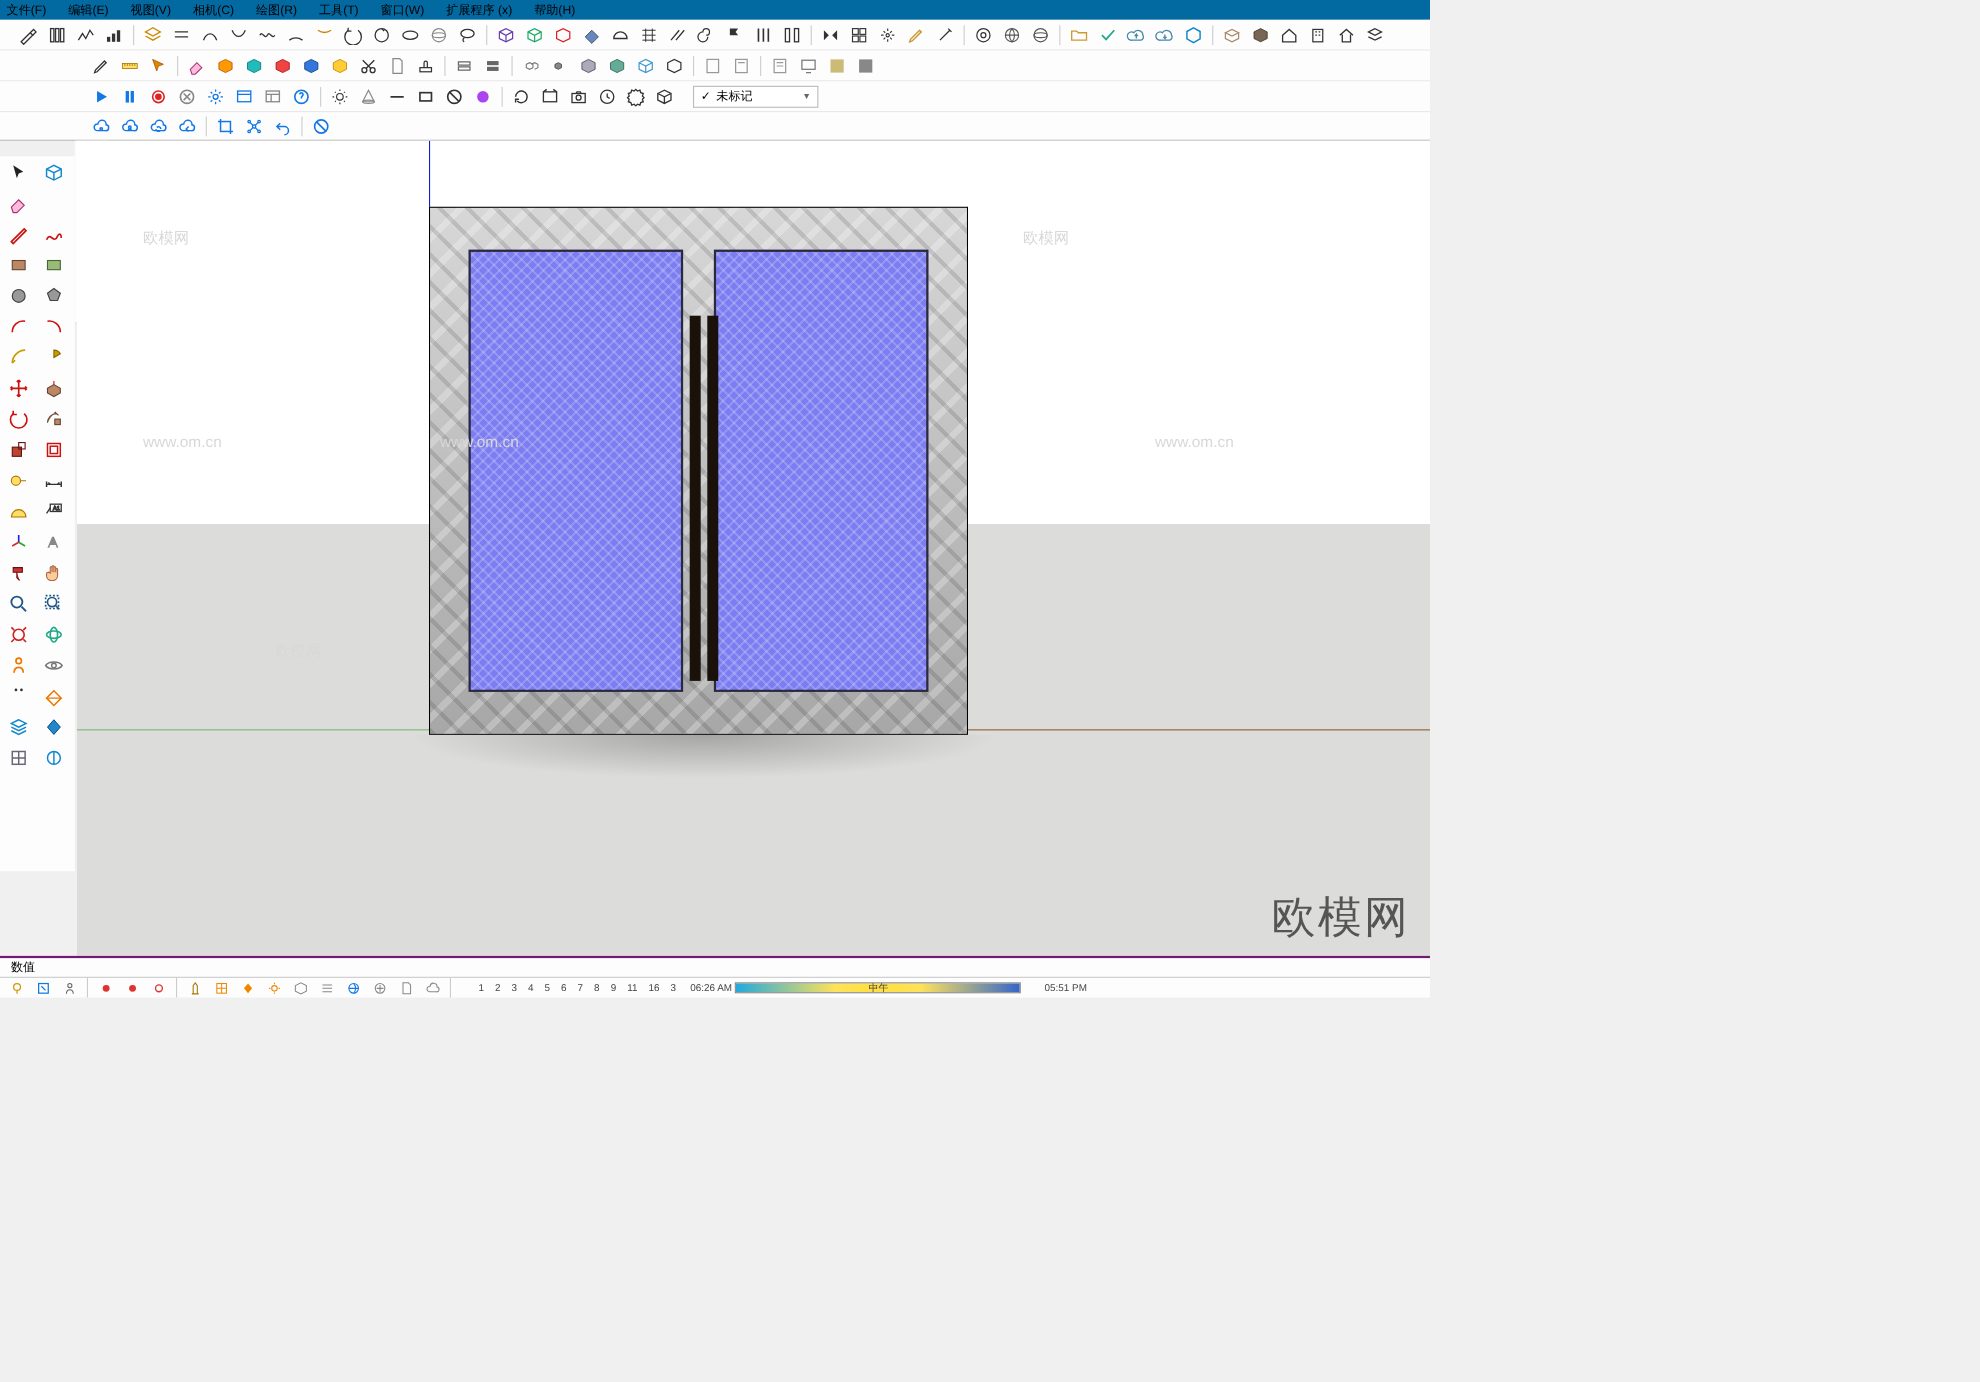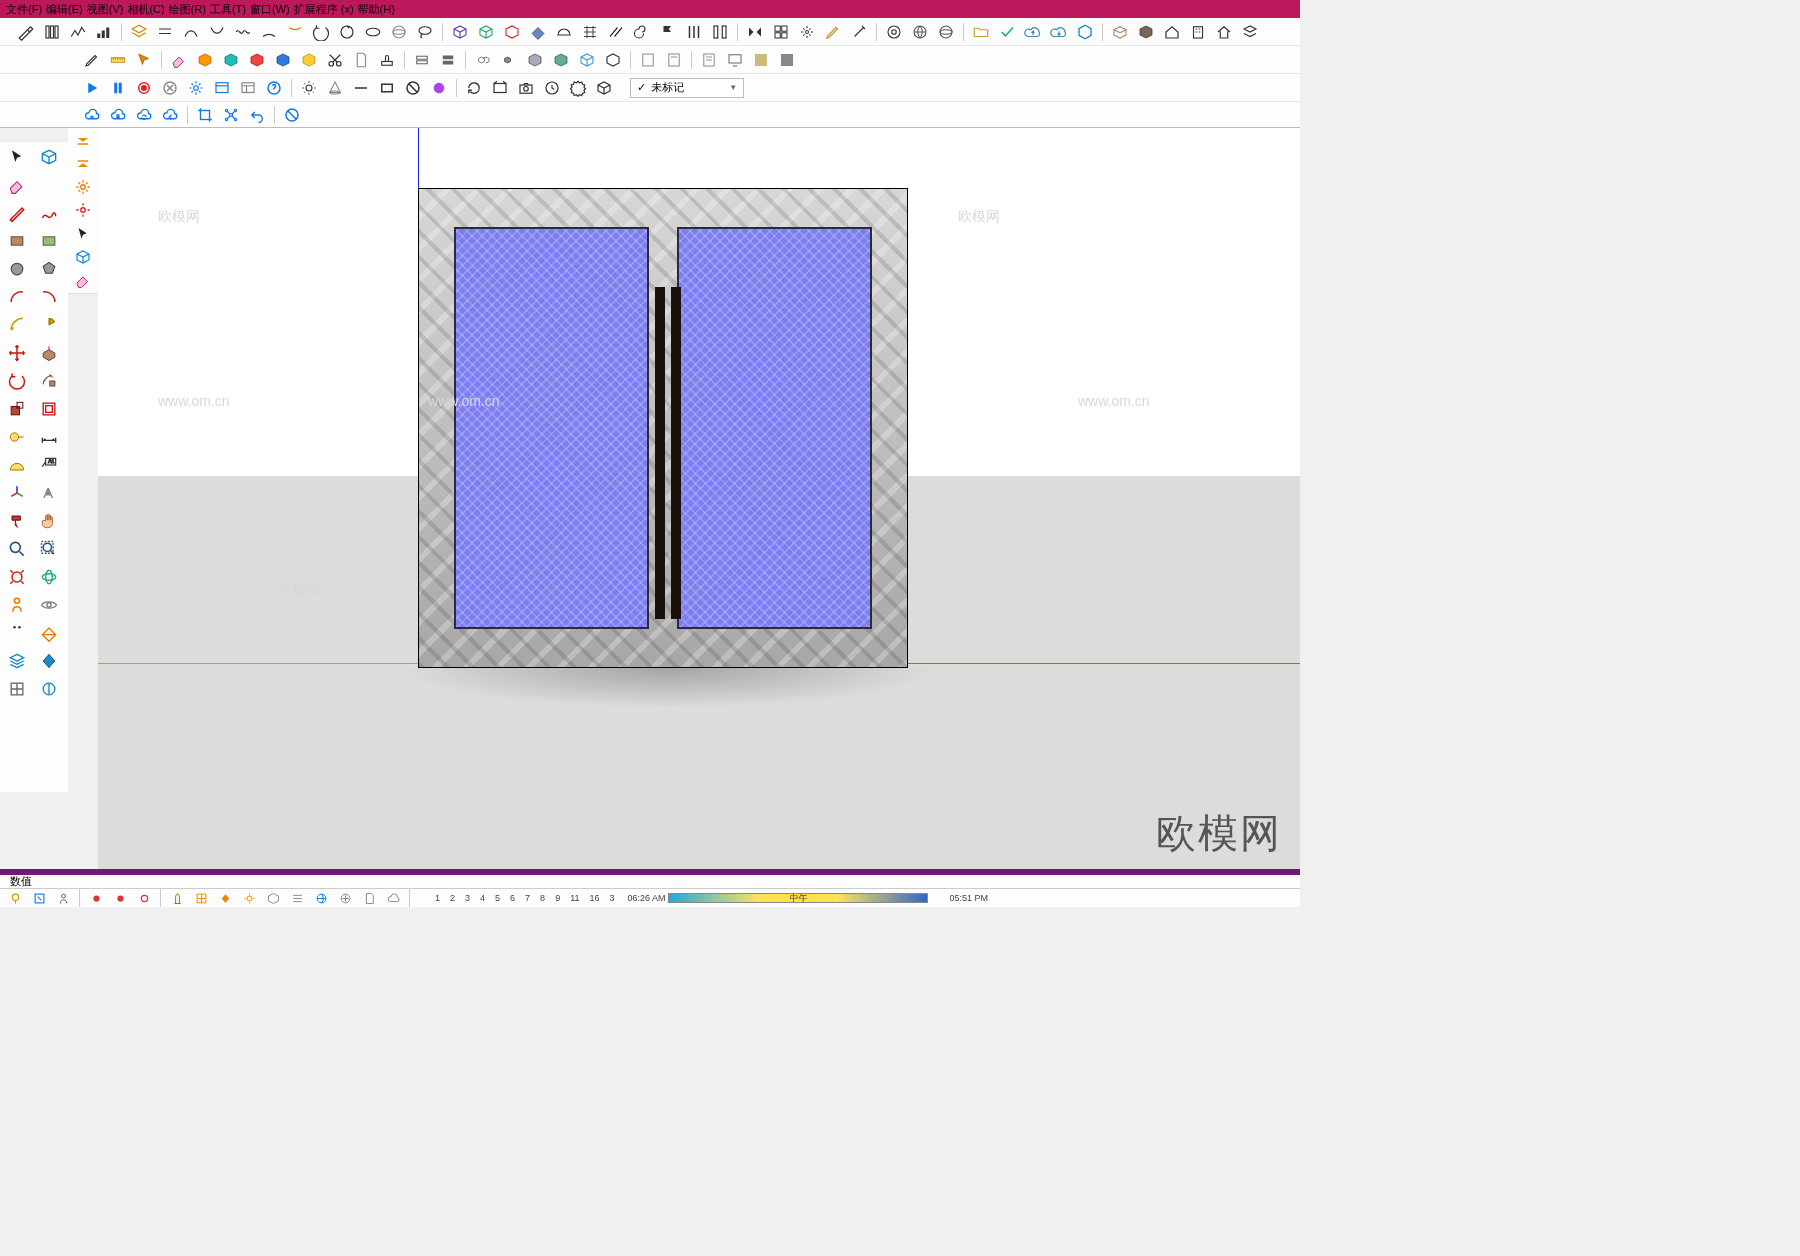--- a/index.html
+++ b/index.html
@@ -1,19 +1,19 @@
 <!DOCTYPE html>
 <html><head>
 <meta charset="utf-8">
 <style>
 * { margin:0; padding:0; box-sizing:border-box; font-family:"Microsoft YaHei", Arial, sans-serif; }
 html,body { width:1300px; height:907px; background:#f0f0f0; overflow:hidden; position:relative; font-size:11px; }
 
 
-.menubar { height:18px; display:flex; align-items:center; padding:0 6px; gap:4px; background:#be185d; }
+.menubar { height:18px; display:flex; align-items:center; padding:0 6px; gap:20px; background:#0369a1; }
 .menubar span { cursor:pointer; }
 
 
 .row { display:flex; align-items:center; padding:1px 4px; background:#fdfdfd; border-bottom:1px solid #e6e6e6; gap:2px; flex-wrap:nowrap; }
 .row.a { height:28px; padding-left:14px; }
 .row.b { height:28px; padding-left:80px; }
 .row.c { height:28px; padding-left:80px; }
 .row.d { height:26px; padding-left:80px; border-bottom:1px solid #bbb; }
 .tbtn { width:24px; height:22px; display:flex; align-items:center; justify-content:center; border-radius:3px; cursor:pointer; }
 .tbtn svg { width:18px; height:18px; }
@@ -25,21 +25,21 @@
 .left-tools { position:absolute; left:0; top:142px; width:68px; background:#fdfdfd; padding:2px; display:flex; flex-wrap:wrap; gap:2px; align-content:flex-start; height:650px; }
 .left-tools .t { width:30px; height:26px; display:flex; align-items:center; justify-content:center; border-radius:3px; cursor:pointer; }
 .left-tools .t svg { width:20px; height:20px; }
 
 
 .left-tools2 { position:absolute; left:68px; top:128px; width:30px; background:#fdfdfd; padding:2px 2px; display:flex; flex-direction:column; gap:2px; height:166px; border-bottom:1px solid #ddd; }
 .left-tools2 .t { width:26px; height:24px; display:flex; align-items:center; justify-content:center; border-radius:3px; cursor:pointer; }
 .left-tools2 .t svg { width:18px; height:18px; }
 
 
-.viewport { position:absolute; left:70px; top:128px; right:0; bottom:38px; background:linear-gradient(#fff 0 47%, #dcdcda 47% 100%); overflow:hidden;margin-left:28px; }
+.viewport { position:absolute; left:70px; top:128px; right:0; bottom:38px; background:linear-gradient(#fff 0 47%, #dcdcda 47% 100%); overflow:hidden; }
 .axis-blue { position:absolute; left:320px; top:0; width:1px; height:340px; background:#1020d8; }
 .axis-green { position:absolute; left:0; top:535px; height:1px; width:100%; background:#2a9a2a; opacity:.55; }
 .axis-red { position:absolute; left:320px; top:535px; height:1px; width:920px; background:#d02222; opacity:.55; }
 
 
 .door { position:absolute; left:320px; top:60px; width:490px; height:480px; background:#b6b6b6; border:1px solid #000; box-shadow:0 0 0 1px #888 inset; }
 .door::before { content:""; position:absolute; inset:0;
   background:
    repeating-linear-gradient(45deg, rgba(0,0,0,.12), rgba(0,0,0,.12) 4px, transparent 4px, transparent 18px),
    repeating-linear-gradient(-45deg, rgba(255,255,255,.25), rgba(255,255,255,.25) 6px, transparent 6px, transparent 22px),
@@ -56,21 +56,21 @@
 }
 .handle { position:absolute; top:98px; bottom:48px; width:10px; background:#1a120a; }
 .handle.l { left:236px; }
 .handle.r { left:252px; }
 .shadow { position:absolute; left:300px; top:540px; width:540px; height:40px; background:radial-gradient(ellipse at 50% 0, rgba(0,0,0,.25), transparent 70%); }
 
 .wm { position:absolute; color:#d8d8d8; font-size:14px; pointer-events:none; user-select:none; }
 .brand { position:absolute; right:18px; bottom:8px; font-size:40px; color:#555; font-weight:400; letter-spacing:2px; }
 
 
-.status1 { position:absolute; left:0; right:0; bottom:19px; height:19px; background:#fdfdfd; border-top:6px solid #701a75; display:flex; align-items:center; padding:0 10px; }
+.status1 { position:absolute; left:0; right:0; bottom:19px; height:19px; background:#fdfdfd; border-top:2px solid #701a75; display:flex; align-items:center; padding:0 10px; }
 .status2 { position:absolute; left:0; right:0; bottom:0; height:19px; background:#fdfdfd; border-top:1px solid #ccc; display:flex; align-items:center; padding:0 4px; gap:2px; }
 .status2 .b { width:22px; height:17px; display:flex; align-items:center; justify-content:center; border-radius:3px; cursor:pointer; }
 .status2 .b svg { width:15px; height:15px; }
 .timebar { margin-left:20px; display:flex; align-items:center; gap:2px; font-size:9px; color:#444; }
 .timebar .ticks { display:flex; gap:10px; align-items:center; }
 .timebar .grad { width:260px; height:10px; border:1px solid #888; background:linear-gradient(90deg,#2ad 0%, #ffe25a 35%, #ffdf40 50%, #ffe25a 65%, #36c 100%); }
 
 
 .row.d .tbtn svg { stroke:#1278e8; }
 </style>

